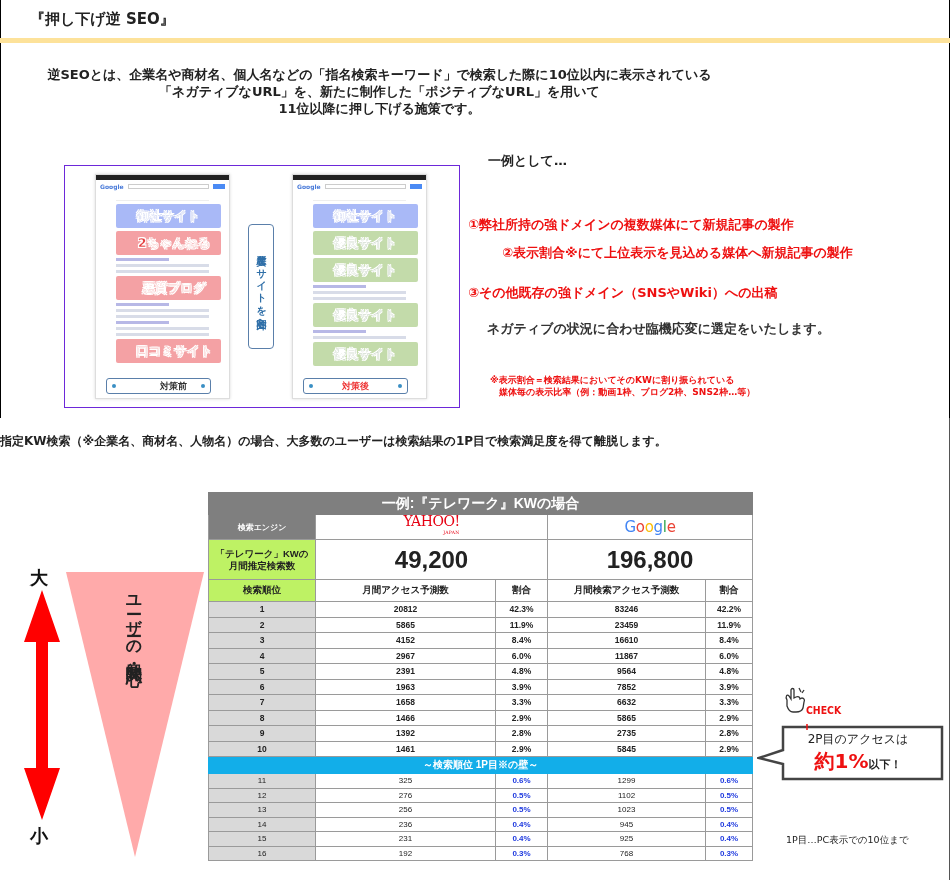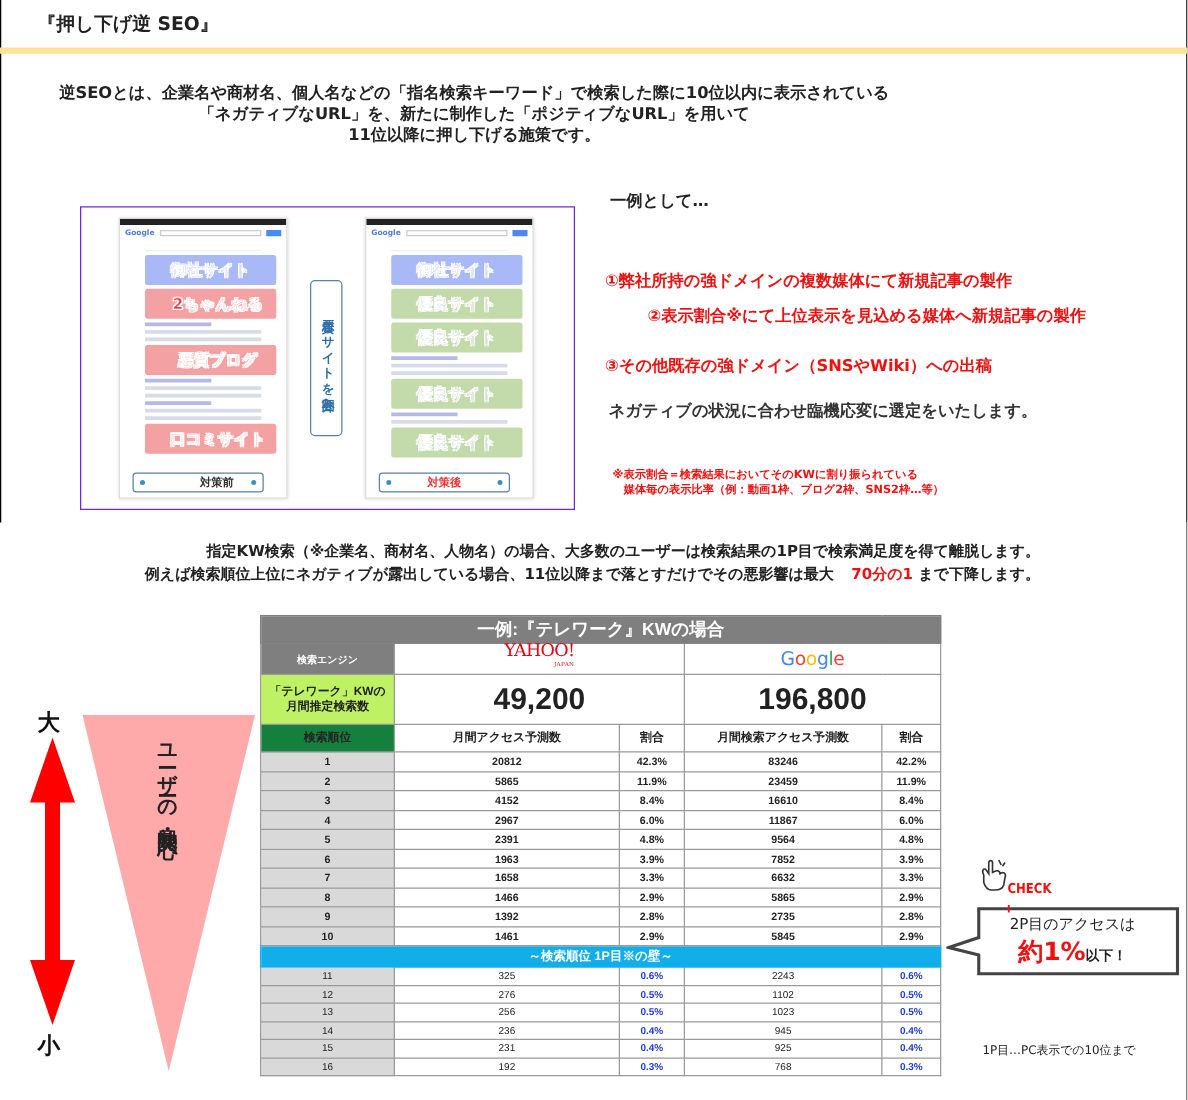--- a/index.html
+++ b/index.html
@@ -35,48 +35,48 @@
 
   .serp-label { position: absolute; left: 10px; bottom: 4px; width: 105px; height: 16px; border: 1px solid #5a7faa; border-radius: 3px; background: #fff; display: flex; align-items: center; justify-content: space-between; padding: 0 5px; font-size: 9px; font-weight: bold; }
   .serp-label .dot { width: 4px; height: 4px; border-radius: 50%; background: #3a8fc4; }
   .serp-label.before-label .txt { color: #333; margin-left: 30px; }
   .serp-label.after-label .txt { color: #e33; }
 
   .middle-label { position: absolute; left: 183px; top: 58px; width: 26px; height: 125px; border: 1px solid #5a7faa; border-radius: 4px; background: #fff; writing-mode: vertical-rl; text-orientation: upright; font-size: 10px; font-weight: bold; color: #2f6fa8; display: flex; align-items: center; justify-content: center; letter-spacing: 1px; }
 
   
   .example-intro { position: absolute; left: 488px; top: 152px; font-size: 13px; font-weight: bold; color: #222; }
-  .step { position: absolute; left: 484px; font-size: 13px; font-weight: bold; color: #ee1111; white-space: nowrap; }
+  .step { position: absolute; left: 468px; font-size: 13px; font-weight: bold; color: #ee1111; white-space: nowrap; }
   .step1 { top: 216px; }
   .step2 { top: 244px; margin-left: 34px; }
   .step3 { top: 284px; }
   .closing { position: absolute; left: 487px; top: 320px; font-size: 13px; font-weight: bold; color: #333; }
   .note { position: absolute; left: 490px; top: 374px; font-size: 9px; font-weight: bold; color: #ee1111; line-height: 12px; white-space: pre; }
 
   
-  .explain { position: absolute; left: 0; top: 432px; width: 832px; text-align: right; font-size: 12px; font-weight: bold; line-height: 18px; color: #222; }
+  .explain { position: absolute; left: 0; top: 432px; width: 832px; text-align: left; font-size: 12px; font-weight: bold; line-height: 18px; color: #222; }
   .explain .hl { color: #ee1111; margin-left: 14px; }
 
   
   .scale-big { position: absolute; left: 30px; top: 566px; font-size: 18px; font-weight: bold; color: #111; }
   .scale-small { position: absolute; left: 30px; top: 824px; font-size: 18px; font-weight: bold; color: #111; }
   .arrow-svg { position: absolute; left: 24px; top: 590px; }
   .funnel-svg { position: absolute; left: 66px; top: 572px; }
   .funnel-text { position: absolute; left: 124px; top: 585px; width: 20px; writing-mode: vertical-rl; text-orientation: upright; font-size: 16px; font-weight: bold; color: #222; letter-spacing: 2px; line-height: 20px; }
 
   
   .kw-table { position: absolute; left: 208px; top: 492px; width: 544px; border-collapse: collapse; table-layout: fixed; font-family: "Liberation Sans", sans-serif; padding-left: 20px; }
   .kw-table td, .kw-table th { border: 1px solid #9a9a9a; text-align: center; font-size: 8.5px; font-weight: bold; color: #222; padding: 0; }
   .kw-table .caption-row th { background: #7f7f7f; color: #fff; font-size: 14px; height: 22px; border-color: #7f7f7f; }
   .kw-table .engine-row td { height: 22px; }
   .kw-table .label-cell { background: #7f7f7f; color: #fff; font-size: 8px; }
   .kw-table .label-cell.light { background: #bef264; color: #222; font-size: 9.5px; line-height: 12px; margin-top: 44px; }
   .kw-table .big-num { font-size: 24px; font-weight: bold; height: 40px; }
   .kw-table .col-head td { height: 22px; font-size: 9.5px; }
-  .kw-table .col-head .label-cell { background: #15803d; color: #222; }
+  .kw-table .col-head .label-cell { background: #bef264; color: #222; }
   .kw-table .data-row td { height: 15.5px; }
   .kw-table .rank-cell { background: #d9d9d9; }
   .kw-table .low-row td { height: 14.5px; font-weight: normal; font-size: 8px; }
   .kw-table .low-row .pct { color: #1f3adf; font-weight: bold; }
   .kw-table .wall-row td { background: #12aee9; color: #fff; font-size: 10px; height: 17px; border-color: #12aee9; }
 
   .yahoo-logo { font-family: "DejaVu Serif", serif; color: #e60012; font-size: 14px; font-weight: normal; letter-spacing: -0.5px; line-height: 12px; display: inline-block; }
   .yahoo-sub { display: block; font-size: 4.5px; letter-spacing: 0.3px; text-align: right; font-family: "DejaVu Serif", serif; }
   .google-logo { font-family: "DejaVu Sans", sans-serif; font-size: 15px; font-weight: normal; letter-spacing: -0.3px; }
   .g-blue { color: #4285f4; } .g-red { color: #ea4335; } .g-yellow { color: #fbbc05; } .g-green { color: #34a853; }
@@ -184,23 +184,20 @@
 <div class="example-intro">一例として…</div>
 <div class="step step1">①弊社所持の強ドメインの複数媒体にて新規記事の製作</div>
 <div class="step step2">②表示割合※にて上位表示を見込める媒体へ新規記事の製作</div>
 <div class="step step3">③その他既存の強ドメイン（SNSやWiki）への出稿</div>
 <div class="closing">ネガティブの状況に合わせ臨機応変に選定をいたします。</div>
 <div class="note">※表示割合＝検索結果においてそのKWに割り振られている
 　媒体毎の表示比率（例：動画1枠、ブログ2枠、SNS2枠…等）</div>
 
 <div class="explain">
   <div>指定KW検索（※企業名、商材名、人物名）の場合、大多数のユーザーは検索結果の1P目で検索満足度を得て離脱します。</div>
-  <div>
-    <span>例えば検索順位上位にネガティブが露出している場合、11位以降まで落とすだけでその悪影響は最大</span><span class="hl">70分の1</span><span> まで下降します。</span>
-  </div>
 </div>
 
 <div class="scale-big">大</div>
 <svg class="arrow-svg" width="36" height="230" viewBox="0 0 36 230">
   <polygon points="18,0 36,52 24,52 24,178 36,178 18,230 0,178 12,178 12,52 0,52" fill="#ff0000"></polygon>
 </svg>
 <div class="scale-small">小</div>
 <svg class="funnel-svg" width="140" height="285" viewBox="0 0 140 285">
   <polygon points="0,0 138,0 69,285" fill="#ffaaaa"></polygon>
 </svg>
@@ -318,21 +315,21 @@
   <tbody>
       <tr class="wall-row">
     <td colspan="5">～検索順位 1P目※の壁～</td>
   </tr>
   </tbody>
     <tbody id="page2-rows">
       <tr class="low-row">
         <td class="rank-cell">11</td>
         <td>325</td>
         <td class="pct">0.6%</td>
-        <td>2243</td>
+        <td>1299</td>
         <td class="pct">0.6%</td>
       </tr>
       <tr class="low-row">
         <td class="rank-cell">12</td>
         <td>276</td>
         <td class="pct">0.5%</td>
         <td>1102</td>
         <td class="pct">0.5%</td>
       </tr>
       <tr class="low-row">

